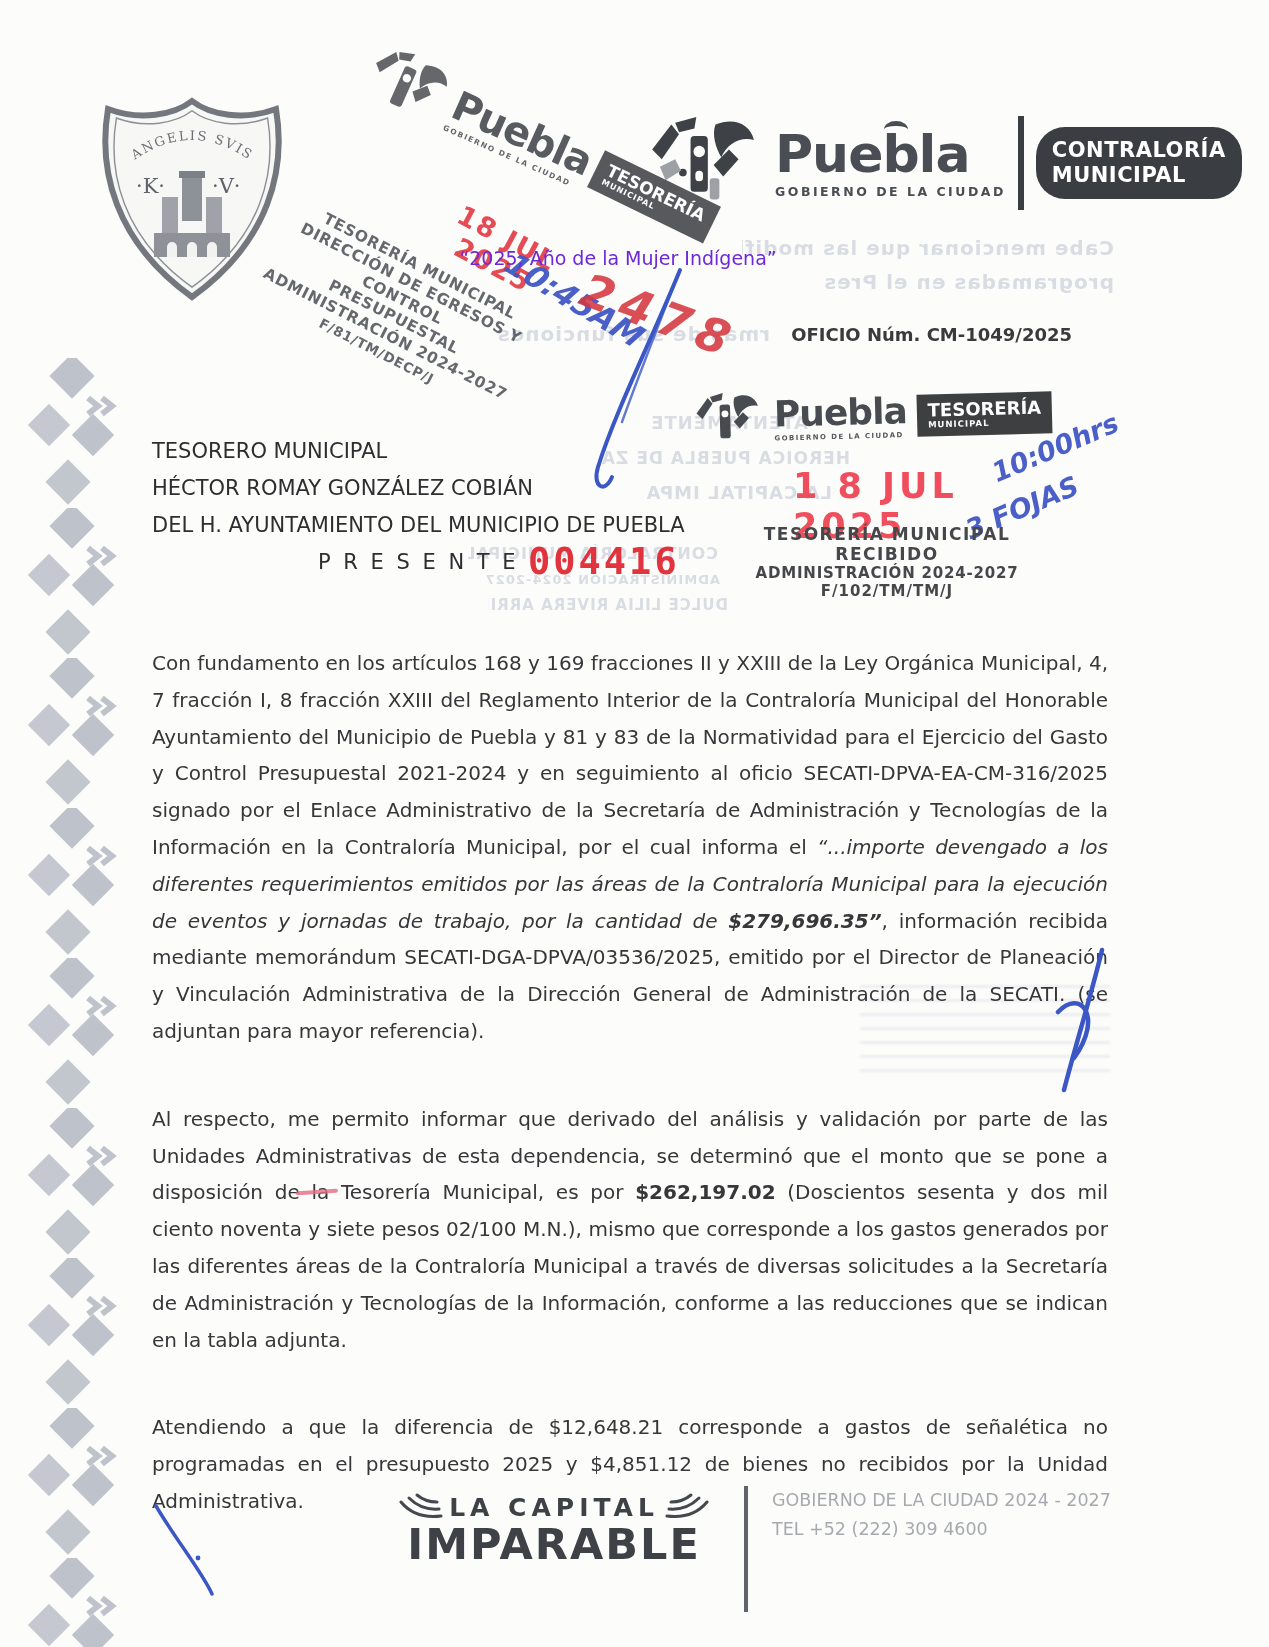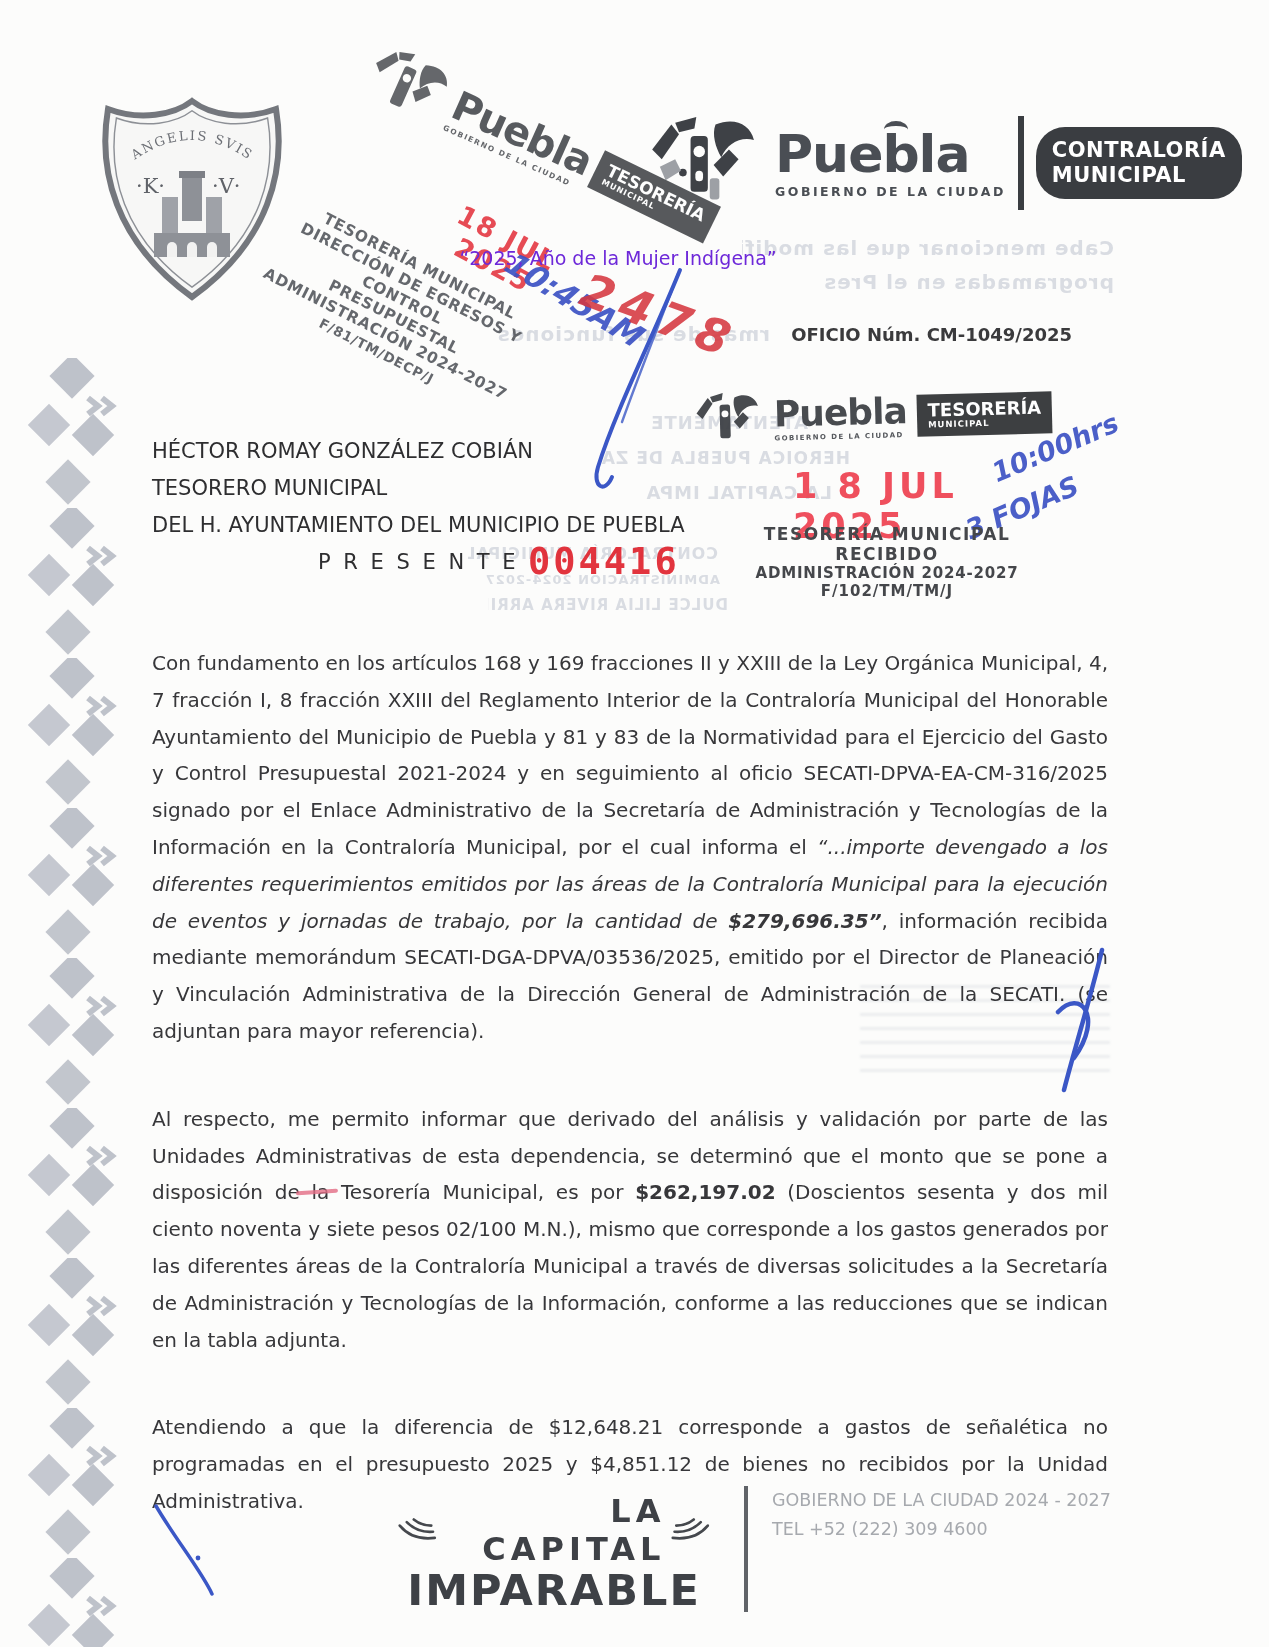--- a/index.html
+++ b/index.html
@@ -85,21 +85,21 @@
   .body-text i{font-style:italic;}
   .body-text .bi{font-style:italic;font-weight:700;}
   .body-text .bb{font-weight:700;}
 
   .pink-underline{position:absolute;left:296px;top:1190px;width:42px;height:4px;background:#e26b84;
     border-radius:3px;transform:rotate(-4deg);opacity:.8;}
 
   
   .footer-logo{position:absolute;left:398px;top:1492px;width:312px;text-align:center;color:#3e4146;}
   .cap-row{display:flex;align-items:center;justify-content:center;gap:6px;}
-  .cap-top{font-size:32px;font-weight:800;letter-spacing:5px;text-align:right;}
+  .cap-top{font-size:25px;font-weight:800;letter-spacing:5px;text-align:right;}
   .cap-bottom{font-size:43px;font-weight:900;letter-spacing:2px;line-height:1.05;}
   .footer-divider{position:absolute;left:744px;top:1486px;width:4px;height:126px;background:#606368;}
   .footer-info{position:absolute;left:772px;top:1486px;width:392px;font-size:17.5px;line-height:28.5px;
     color:#a6a9ae;font-weight:500;}
   .footer-info .addr{text-align:justify;}
 
   .pen{stroke:#3b57c6;fill:none;stroke-linecap:round;}
 </style>
 </head>
 <body>
@@ -248,22 +248,22 @@
   <div class="hand-time-recv">10:00hrs</div>
   <div class="hand-pages-recv">3 FOJAS</div>
   <div class="stamp-lines-recv">
     <div class="l0">TESORERÍA MUNICIPAL</div>
     <div class="l1">RECIBIDO</div>
     <div class="l2">ADMINISTRACIÓN 2024-2027</div>
     <div class="l3">F/102/TM/TM/J</div>
   </div>
 
   <div class="recipient">
+    <div>TESORERO MUNICIPAL</div>
     <div>HÉCTOR ROMAY GONZÁLEZ COBIÁN</div>
-    <div>TESORERO MUNICIPAL</div>
     <div>DEL H. AYUNTAMIENTO DEL MUNICIPIO DE PUEBLA</div>
     <div class="salutation">P R E S E N T E</div>
   </div>
 
   <div class="folio-red">004416</div>
 
   <div class="body-text">
     <p><span>Con fundamento en los artículos 168 y 169 fracciones II y XXIII de la Ley Orgánica Municipal, 4, 7 fracción I, 8 fracción XXIII del Reglamento Interior de la Contraloría Municipal del Honorable Ayuntamiento del Municipio de Puebla y 81 y 83 de la Normatividad para el Ejercicio del Gasto y Control Presupuestal 2021-2024 y en seguimiento al oficio SECATI-DPVA-EA-CM-316/2025 signado por el Enlace Administrativo de la Secretaría de Administración y Tecnologías de la Información en la Contraloría Municipal, por el cual informa el </span><i>“...importe devengado a los diferentes requerimientos emitidos por las áreas de la Contraloría Municipal para la ejecución de eventos y jornadas de trabajo, por la cantidad de </i><span class="bi">$279,696.35”</span><span>, información recibida mediante memorándum SECATI-DGA-DPVA/03536/2025, emitido por el Director de Planeación y Vinculación Administrativa de la Dirección General de Administración de la SECATI. (se adjuntan para mayor referencia).</span></p>
     <p><span>Al respecto, me permito informar que derivado del análisis y validación por parte de las Unidades Administrativas de esta dependencia, se determinó que el monto que se pone a disposición de la Tesorería Municipal, es por </span><span class="bb">$262,197.02</span><span> (Doscientos sesenta y dos mil ciento noventa y siete pesos 02/100 M.N.), mismo que corresponde a los gastos generados por las diferentes áreas de la Contraloría Municipal a través de diversas solicitudes a la Secretaría de Administración y Tecnologías de la Información, conforme a las reducciones que se indican en la tabla adjunta.</span></p>
     <p>Atendiendo a que la diferencia de $12,648.21 corresponde a gastos de señalética no programadas en el presupuesto 2025 y $4,851.12 de bienes no recibidos por la Unidad Administrativa.</p>

